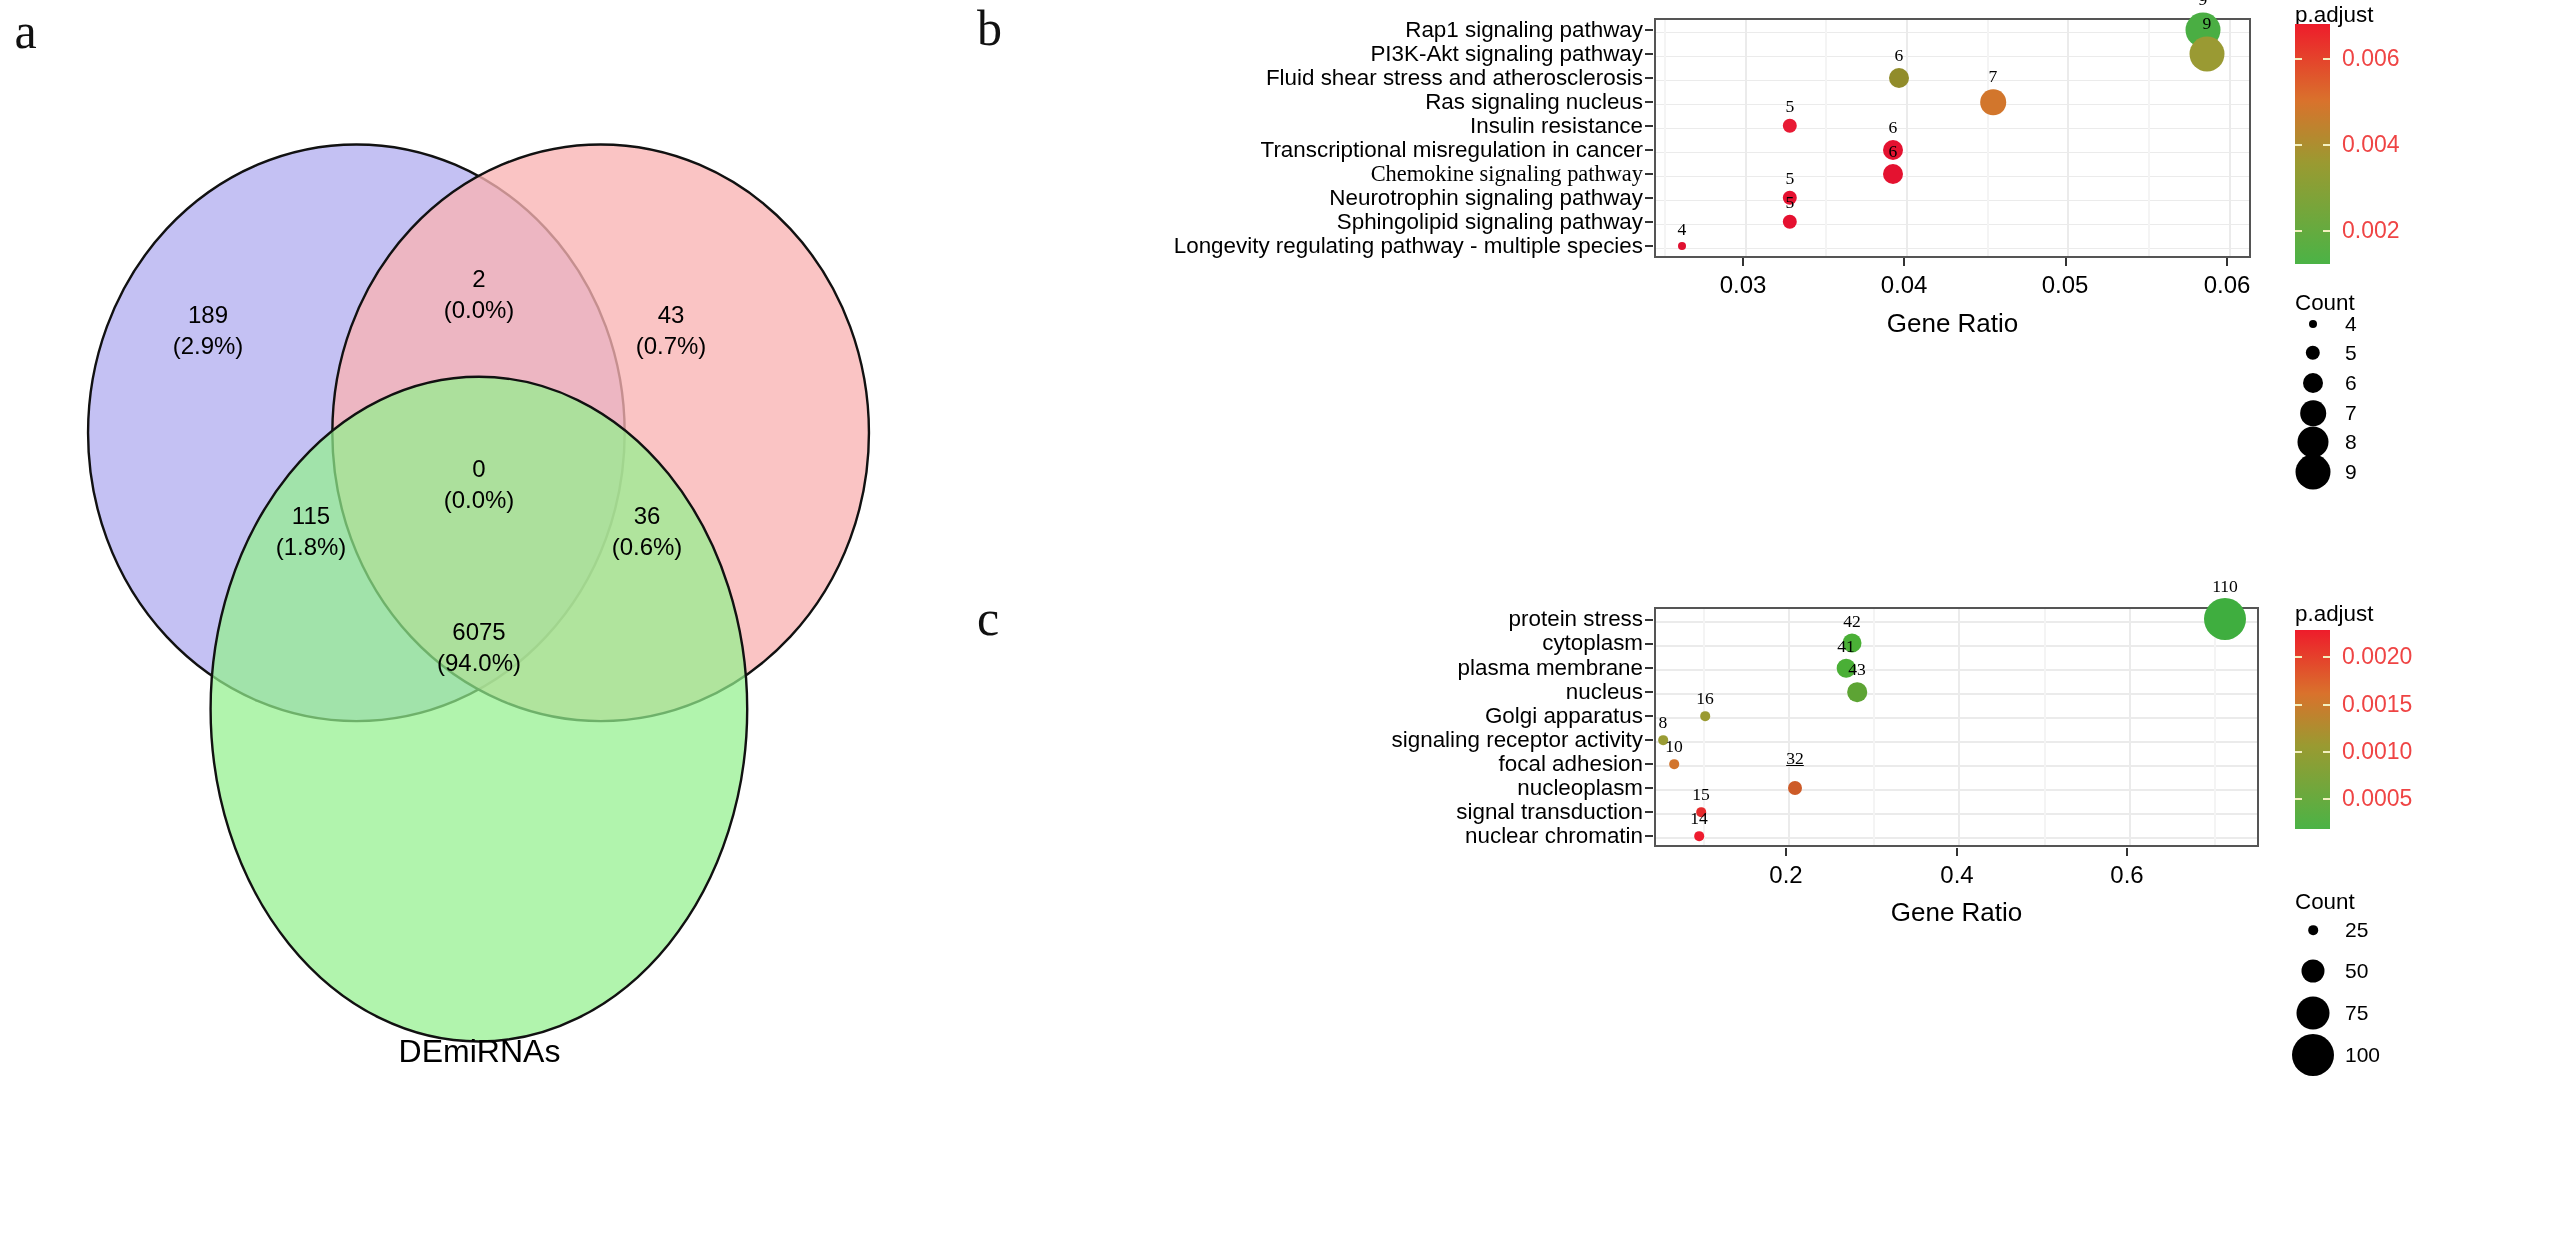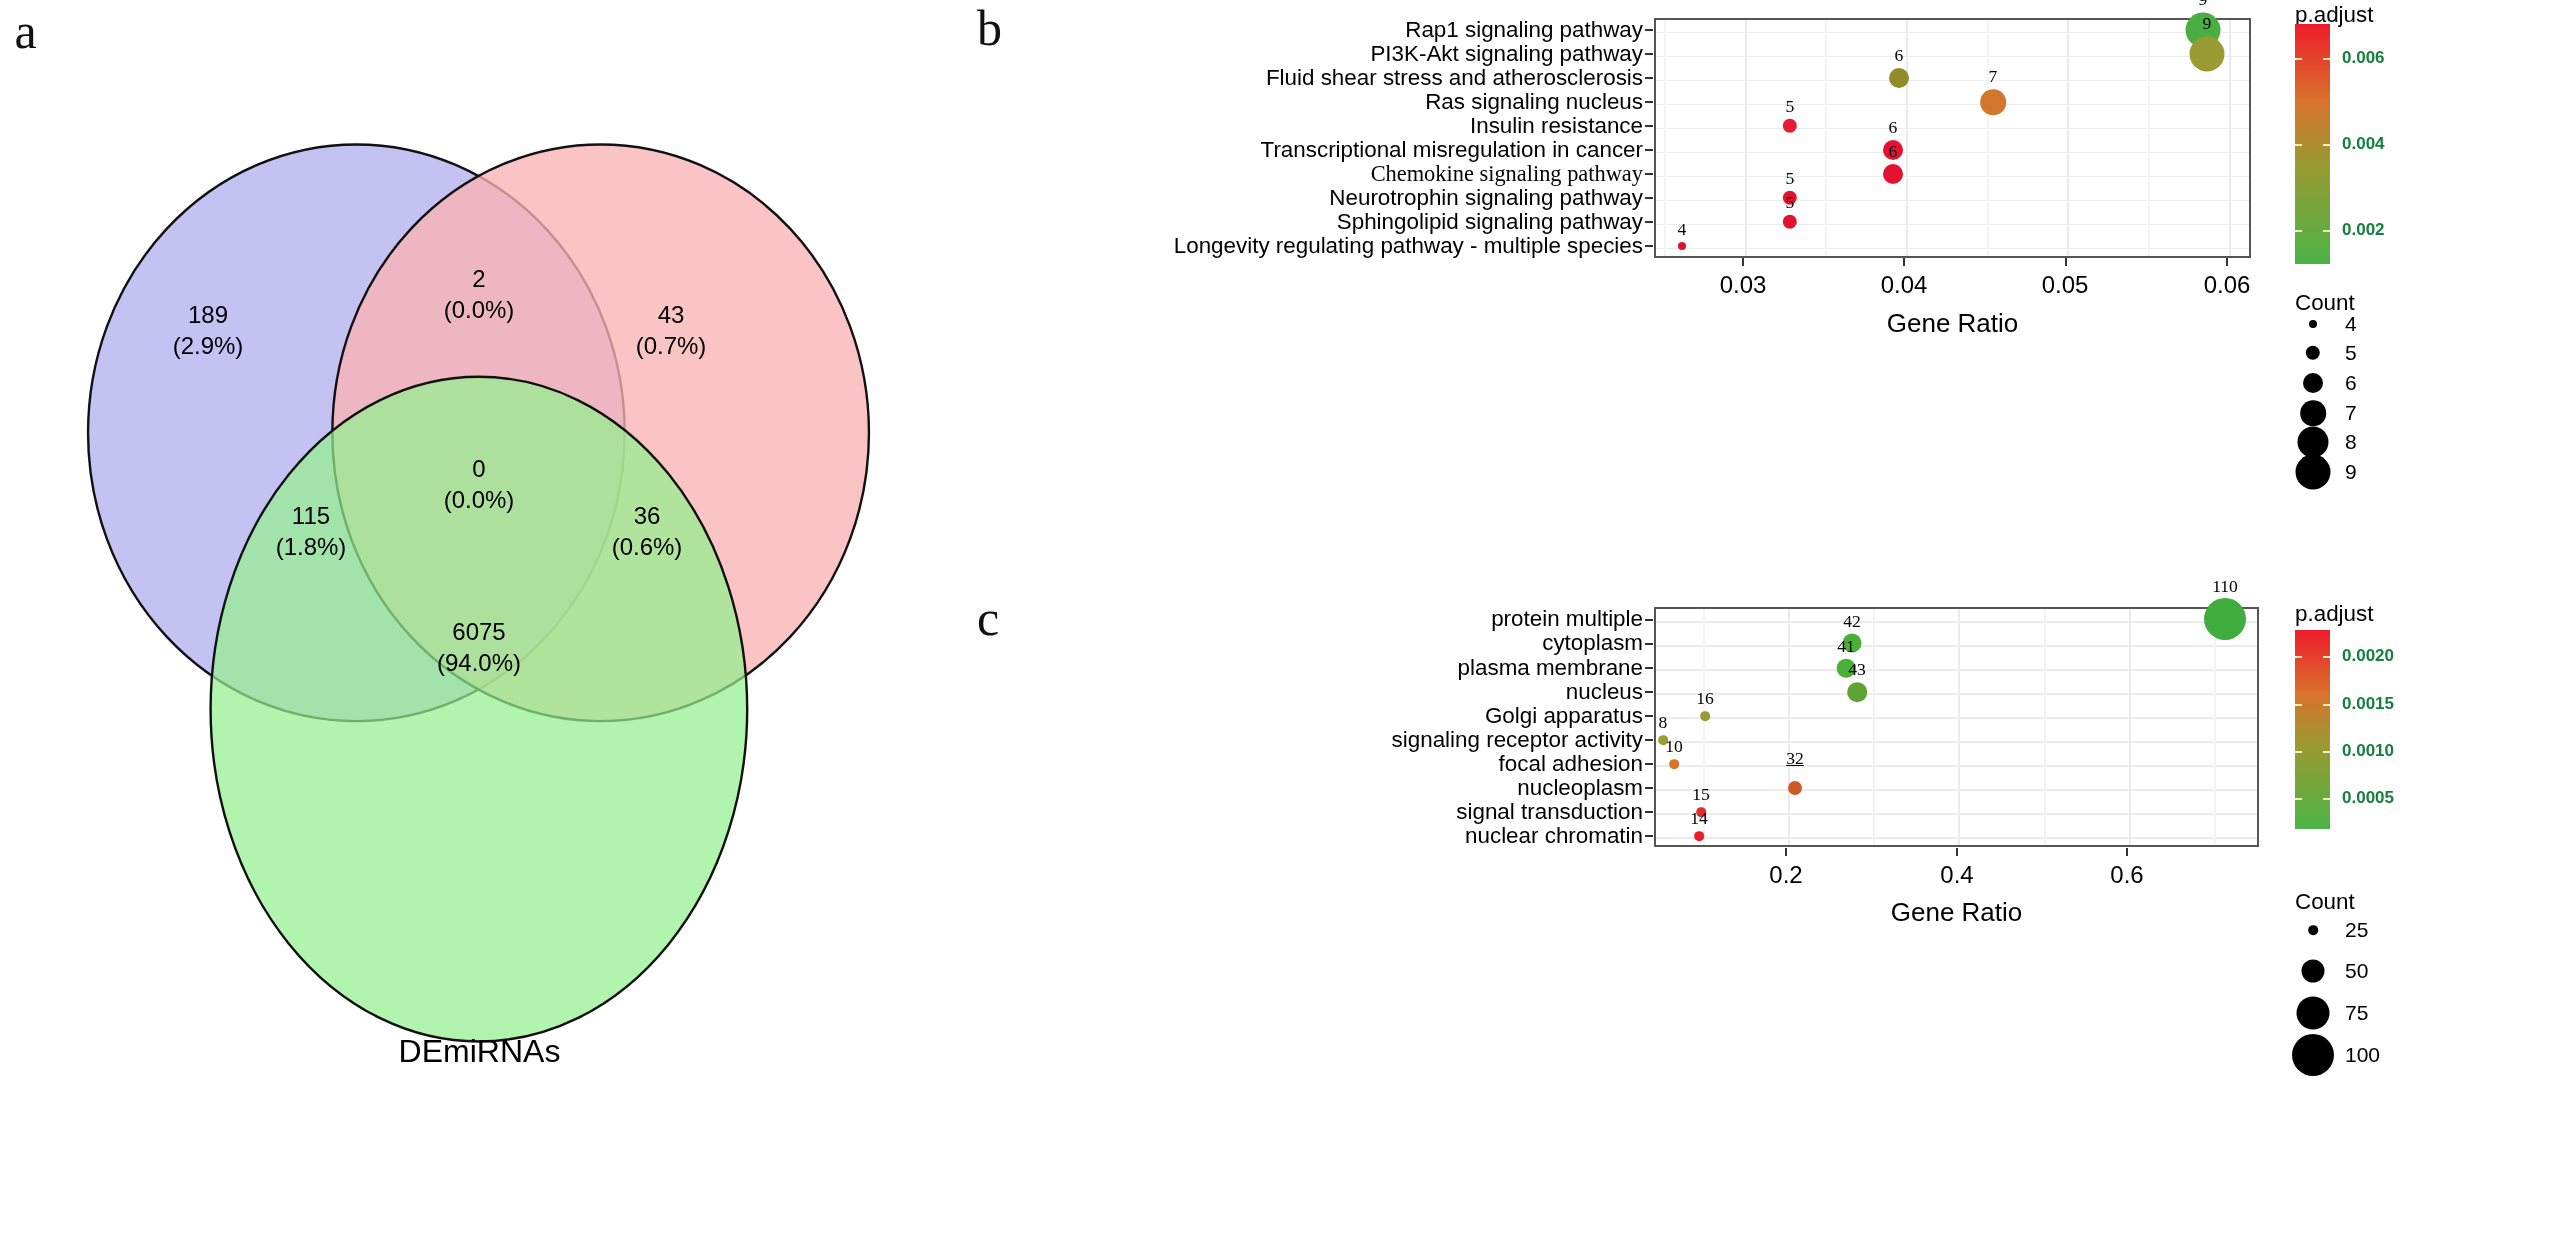--- a/index.html
+++ b/index.html
@@ -37,22 +37,22 @@
   .dp-xaxis-title{position:absolute;text-align:center;font-size:26px;color:#000;}
   .dp-dot{position:absolute;border-radius:50%;transform:translate(-50%,-50%);}
   .dp-dotlabel{position:absolute;transform:translate(-50%,-100%);
                font-size:17.6px;color:#000;white-space:nowrap;
                font-family:"Liberation Serif",serif;}
 
   
   .lg-title{position:absolute;font-size:22.4px;color:#000;white-space:nowrap;}
   .lg-bar{position:absolute;width:35px;}
   .lg-bar-tick{position:absolute;height:2.4px;width:7.2px;background:#f3f0c0;}
-  .lg-bar-label{position:absolute;font-size:17px;color:#15803d;
-                transform:translateY(-50%);white-space:nowrap;font-weight:bold;}
+  .lg-bar-label{position:absolute;font-size:23px;color:#ef4444;
+                transform:translateY(-50%);white-space:nowrap;}
   .lg-dot{position:absolute;border-radius:50%;background:#000;
           transform:translate(-50%,-50%);}
   .lg-dot-label{position:absolute;font-size:21px;color:#000;
                 transform:translateY(-50%);white-space:nowrap;}
 </style>
 </head>
 <body>
 
 <div id="panel-a">
   <div class="panel-letter" style="left:14.4px;top:6.4px;">a</div>
@@ -204,21 +204,21 @@
       <div class="lg-dot-label" style="left: 1384px; top: 442px;">8</div>
       <div class="lg-dot" style="left: 1352px; top: 472px; width: 35px; height: 35px;"></div>
       <div class="lg-dot-label" style="left: 1384px; top: 472px;">9</div>
     </div>
 </div>
 
 <div id="panel-c" class="dotplot" style="left:961px;top:593px;width:1615px;height:646px;">
   <div class="panel-letter" style="left:16px;top:0px;">c</div>
   <div id="c-mount" style="position:absolute;left:0;top:0;width:100%;height:100%;">
       <div class="dp-ylabels" style="left: 0px; width: 682px;">
-        <div class="dp-ylabel" style="top: 26.4px;">protein multiple</div>
+        <div class="dp-ylabel" style="top: 26.4px;">protein stress</div>
         <div class="dp-ylabel" style="top: 50px;">cytoplasm</div>
         <div class="dp-ylabel" style="top: 75px;">plasma membrane</div>
         <div class="dp-ylabel" style="top: 99px;">nucleus</div>
         <div class="dp-ylabel" style="top: 123px;">Golgi apparatus</div>
         <div class="dp-ylabel" style="top: 147px; margin-left: 38px;">signaling receptor activity</div>
         <div class="dp-ylabel" style="top: 171px;">focal adhesion</div>
         <div class="dp-ylabel" style="top: 195px;">nucleoplasm</div>
         <div class="dp-ylabel" style="top: 219px;">signal transduction</div>
         <div class="dp-ylabel" style="top: 243px;">nuclear chromatin</div>
       </div>

